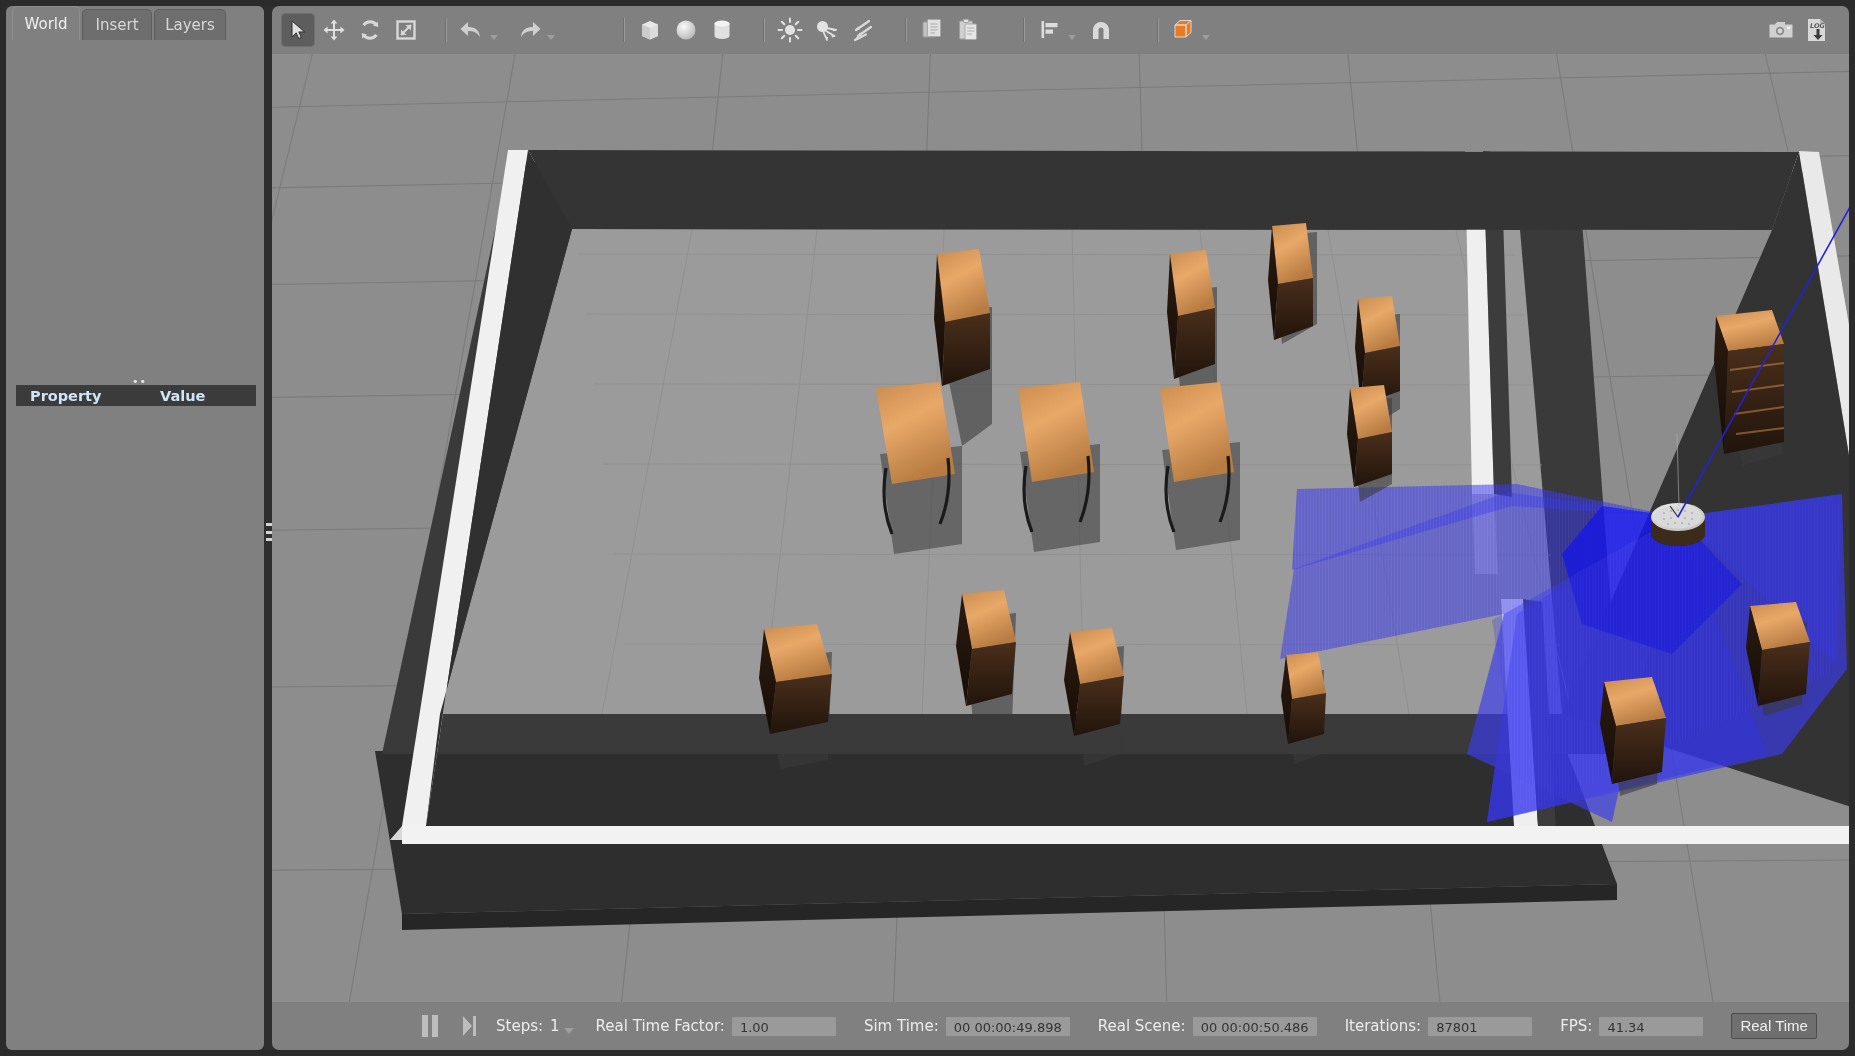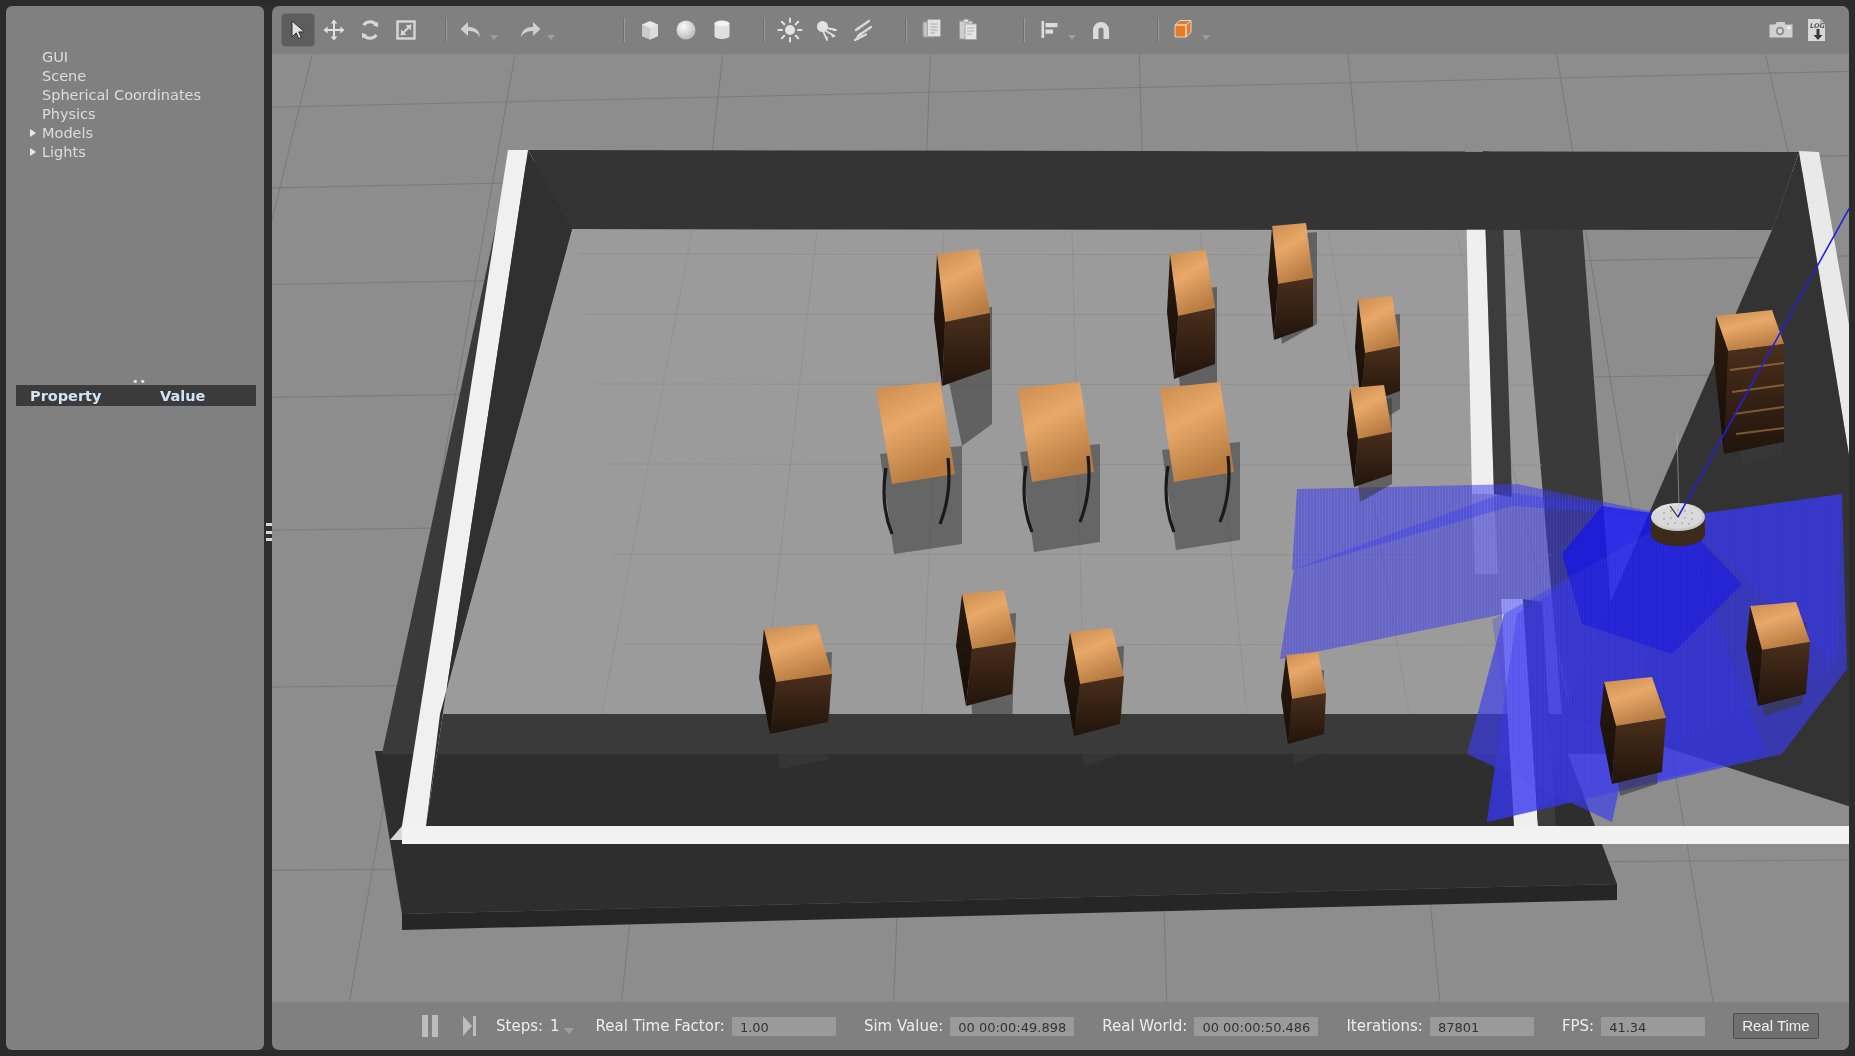--- a/index.html
+++ b/index.html
@@ -226,43 +226,26 @@
   #steps-label { }
   #steps-value { margin-right: 2px; }
 </style>
 </head>
 <body>
 
 <div id="app">
 
   <div id="left-panel">
 
-
-    <div id="tree">
-      <div class="tree-row">
-        <span>GUI</span>
-      </div>
-      <div class="tree-row">
-        <span>Scene</span>
-      </div>
-      <div class="tree-row">
-        <span>Spherical Coordinates</span>
-      </div>
-      <div class="tree-row">
-        <span>Physics</span>
-      </div>
-      <div class="tree-row expandable">
-        <span class="tree-arrow"></span>
-        <span>Models</span>
-      </div>
-      <div class="tree-row expandable">
-        <span class="tree-arrow"></span>
-        <span>Lights</span>
-      </div>
+    <div id="tabbar">
+      <div class="tab active" id="tab-world">World</div>
+      <div class="tab" id="tab-insert">Insert</div>
+      <div class="tab" id="tab-layers">Layers</div>
     </div>
+
 
     <div id="prop-grip">•••</div>
 
     <div id="prop-header">
       <div class="col property">Property</div>
       <div class="col value">Value</div>
     </div>
   </div>
 
   <div id="splitter">
@@ -752,24 +735,24 @@
         </svg>
       </div>
 
       <span class="sb-label" id="steps-label">Steps:</span>
       <span class="sb-label" id="steps-value">1</span>
       <span class="caret" style="margin:10px 22px 0 2px;"></span>
 
       <span class="sb-label">Real Time Factor:</span>
       <span class="sb-field wide">1.00</span>
 
-      <span class="sb-label">Sim Value:</span>
+      <span class="sb-label">Sim Time:</span>
       <span class="sb-field">00 00:00:49.898</span>
 
-      <span class="sb-label">Real World:</span>
+      <span class="sb-label">Real Scene:</span>
       <span class="sb-field">00 00:00:50.486</span>
 
       <span class="sb-label">Iterations:</span>
       <span class="sb-field wide">87801</span>
 
       <span class="sb-label">FPS:</span>
       <span class="sb-field wide">41.34</span>
 
       <button class="sb-btn">Real Time</button>
     </div>

